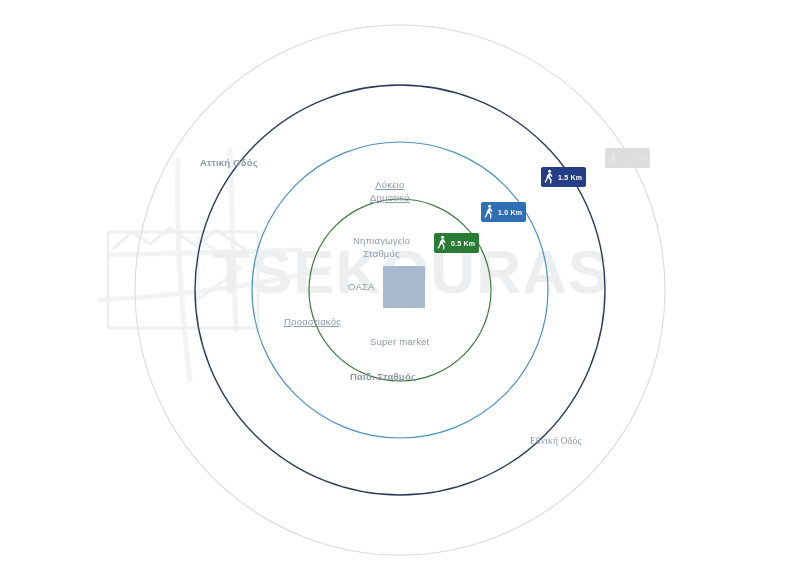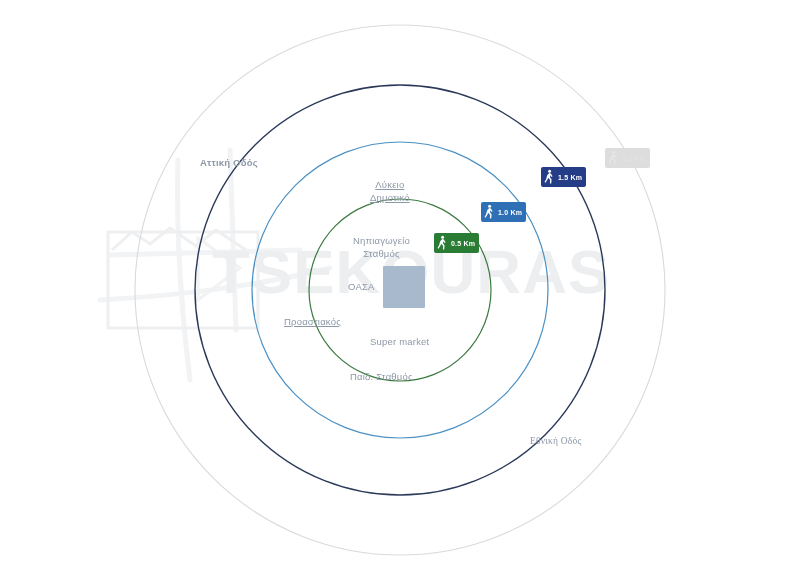--- a/index.html
+++ b/index.html
@@ -145,21 +145,21 @@
     <div>Νηπιαγωγείο</div>
     <div>Σταθμός</div>
   </div>
 
   <div class="map-label" style="left:348px; top:280px;">ΟΑΣΑ</div>
 
   <div class="map-label" style="left:370px; top:315px;margin-top:20px;">Super market</div>
 
   <div class="map-label" style="left:284px; top:315px;text-decoration:underline;">Προαστιακός</div>
 
-  <div class="map-label" style="left:350px; top:370px;">Παιδ. Σταθμός</div>
+  <div class="map-label" style="left:350px; top:370px;font-weight:bold;">Παιδ. Σταθμός</div>
 
   <div class="badge b-green" style="left:434px; top:233px;">
     <svg class="ped" viewBox="0 0 12 16">
       <circle cx="6.6" cy="2.3" r="1.5" fill="#ffffff"></circle>
       <path d="M6.3 4 L7.8 4.6 L9.6 7.2 L8.6 7.9 L7.3 6.2 L7.0 8.2 L8.6 10.6 L8.2 14.6 L6.9 14.6 L7.1 11.1 L5.3 8.7 L4.2 11.0 L2.5 13.8 L1.5 13.1 L3.0 10.6 L4.2 6.2 Z" fill="#ffffff"></path>
     </svg>
     <span class="km">0.5 Km</span>
   </div>
 
   <div class="badge b-blue" style="left:481px; top:202px;">

